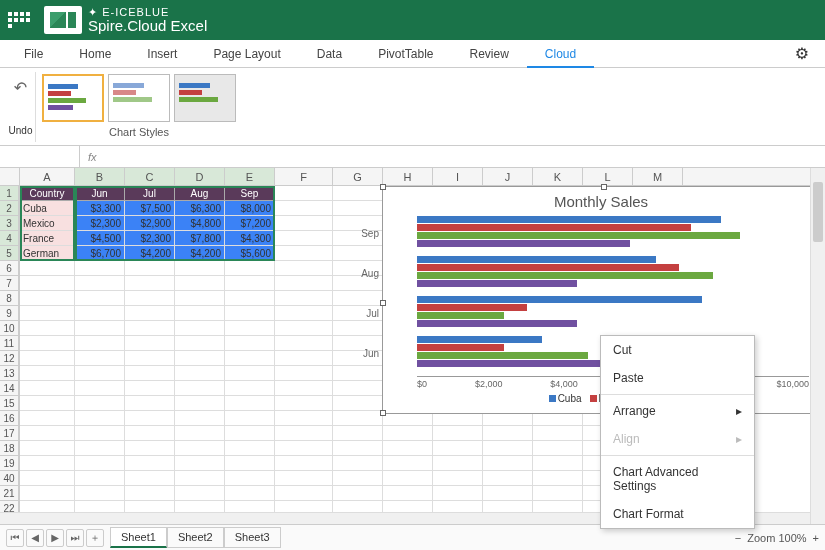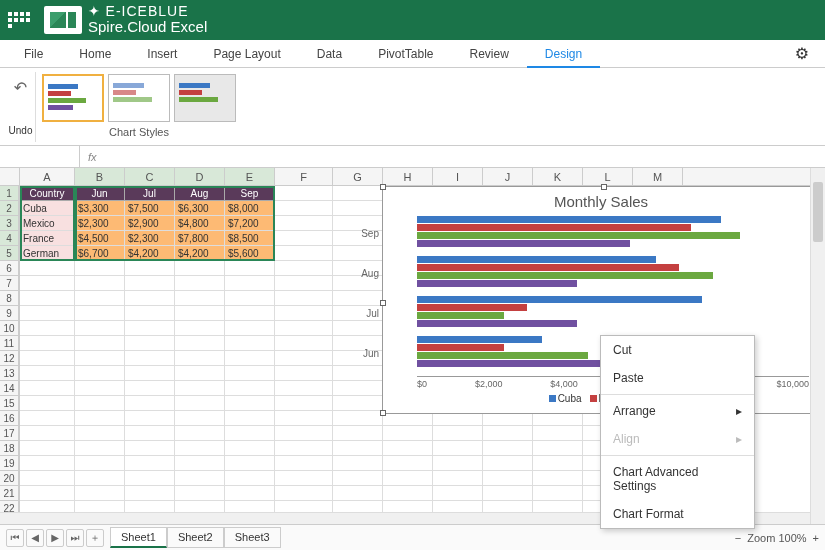--- a/index.html
+++ b/index.html
@@ -6,21 +6,21 @@
 body { font-family: Arial, sans-serif; font-size: 12px; color: #333; background: #fff; width: 825px; height: 550px; overflow: hidden; position: relative; }
 .titlebar { background: #1a7349; height: 40px; display: flex; align-items: center; color: #fff; }
 .apps-icon { width: 40px; display: flex; flex-wrap: wrap; padding: 8px; gap: 2px; }
 .apps-icon span { width: 4px; height: 4px; background: #fff; }
 .logo-block { display: flex; align-items: center; gap: 6px; padding-left: 4px; }
 .logo-x { width: 38px; height: 28px; background: #fff; border-radius: 2px; position: relative; }
 .logo-x::before, .logo-x::after { content: ""; position: absolute; background: #1a7349; }
 .logo-x::before { left: 6px; top: 6px; width: 16px; height: 16px; background: linear-gradient(135deg, #3b9d6c 50%, #2a8657 50%); }
 .logo-x::after { left: 24px; top: 6px; width: 8px; height: 16px; background: #2a8657; }
 .brand-text { line-height: 1.1; }
-.brand-small { font-size: 14px; letter-spacing: 1px; }
+.brand-small { font-size: 11px; letter-spacing: 1px; }
 .brand-big { font-size: 15px; }
 .doc-title { flex: 1; text-align: center; font-size: 13px; padding-right: 120px; }
 .menubar { height: 28px; border-bottom: 1px solid #ccc; display: flex; align-items: center; padding: 0 6px; gap: 0; }
 .menu-item { padding: 0 18px; height: 28px; line-height: 28px; cursor: pointer; color: #444; }
 .menu-item.active { color: #1e88e5; border-bottom: 2px solid #1e88e5; }
 .menu-spacer { flex: 1; }
 .gear { font-size: 16px; padding: 0 10px; }
 .ribbon { height: 78px; border-bottom: 1px solid #ccc; display: flex; align-items: flex-start; padding: 4px 6px; }
 .undo-box { width: 30px; text-align: center; font-size: 10px; border-right: 1px solid #ddd; height: 70px; display: flex; flex-direction: column; justify-content: space-between; padding: 6px 0; }
 .undo-arrow { font-size: 16px; color: #666; }
@@ -39,21 +39,21 @@
 .col-headers { display: flex; height: 18px; background: #f5f5f5; border-bottom: 1px solid #ccc; position: absolute; top: 0; left: 0; right: 0; }
 .ch { border-right: 1px solid #ccc; text-align: center; font-size: 11px; color: #555; line-height: 18px; }
 .ch.sel { background: #d8e8d8; }
 .rh { height: 15px; border-bottom: 1px solid #ccc; border-right: 1px solid #ccc; background: #f5f5f5; text-align: center; font-size: 10px; color: #555; line-height: 15px; }
 .rh.sel { background: #d8e8d8; }
 .cells { position: absolute; top: 18px; left: 0; }
 .cell-row { display: flex; height: 15px; }
 .cell { border-right: 1px solid #ddd; border-bottom: 1px solid #ddd; padding: 0 3px; font-size: 10px; line-height: 15px; overflow: hidden; white-space: nowrap; }
 .hdr { background: #5a3a5a; color: #fff; text-align: center; border-color: #aaa; }
 .pink { background: #f8e0e0; }
-.blue { background: #fdba74; text-align: left; }
+.blue { background: #3b82f6; text-align: right; }
 .sel-border { border: 2px solid #2a8657; position: absolute; pointer-events: none; }
 .chart-box { position: absolute; top: 18px; left: 362px; width: 438px; height: 228px; background: #fff; border: 1px solid #999; }
 .chart-handles { position: absolute; width: 6px; height: 6px; border: 1px solid #666; background: #fff; }
 .chart-title { text-align: center; font-size: 15px; color: #555; padding: 6px 0; }
 .chart-body { padding: 0 10px 0 34px; position: relative; height: 160px; }
 .ycat { position: absolute; left: -28px; font-size: 10px; color: #666; width: 24px; text-align: right; }
 .bar-group { position: relative; height: 36px; margin-bottom: 4px; }
 .hbar { height: 7px; position: absolute; left: 0; }
 .xaxis { border-top: 1px solid #999; display: flex; justify-content: space-between; font-size: 9px; color: #666; padding-top: 2px; margin-left: 34px; margin-right: 10px; }
 .legend { text-align: center; font-size: 10px; padding: 4px 0; }
@@ -99,21 +99,21 @@
 </div>
 
 <div class="menubar" id="menubar">
     <div class="menu-item">File</div>
     <div class="menu-item">Home</div>
     <div class="menu-item">Insert</div>
     <div class="menu-item">Page Layout</div>
     <div class="menu-item">Data</div>
     <div class="menu-item">PivotTable</div>
     <div class="menu-item">Review</div>
-    <div class="menu-item active">Design</div>
+    <div class="menu-item active">Cloud</div>
   <div class="menu-spacer"></div>
   <div class="gear">⚙</div>
 </div>
 
 <div class="ribbon">
   <div class="undo-box">
     <div class="undo-arrow">↶</div>
     <div>Undo</div>
   </div>
   <div class="styles-box">
@@ -161,21 +161,21 @@
         <div class="rh">10</div>
         <div class="rh">11</div>
         <div class="rh">12</div>
         <div class="rh">13</div>
         <div class="rh">14</div>
         <div class="rh">15</div>
         <div class="rh">16</div>
         <div class="rh">17</div>
         <div class="rh">18</div>
         <div class="rh">19</div>
-        <div class="rh">20</div>
+        <div class="rh">40</div>
         <div class="rh">21</div>
         <div class="rh">22</div>
       </div>
   </div>
   <div class="grid-main">
     <div class="col-headers" id="col-headers">
         <div class="ch" style="width: 55px;">A</div>
         <div class="ch sel" style="width: 50px;">B</div>
         <div class="ch sel" style="width: 50px;">C</div>
         <div class="ch sel" style="width: 50px;">D</div>
@@ -233,21 +233,21 @@
           <div class="cell" style="width: 50px;"></div>
           <div class="cell" style="width: 50px;"></div>
           <div class="cell" style="width: 50px;"></div>
           <div class="cell" style="width: 50px;"></div>
         </div>
         <div class="cell-row">
           <div class="cell pink" style="width: 55px;">France</div>
           <div class="cell blue" style="width: 50px;">$4,500</div>
           <div class="cell blue" style="width: 50px;">$2,300</div>
           <div class="cell blue" style="width: 50px;">$7,800</div>
-          <div class="cell blue" style="width: 50px;">$8,500</div>
+          <div class="cell blue" style="width: 50px;">$4,300</div>
           <div class="cell" style="width: 58px;"></div>
           <div class="cell" style="width: 50px;"></div>
           <div class="cell" style="width: 50px;"></div>
           <div class="cell" style="width: 50px;"></div>
           <div class="cell" style="width: 50px;"></div>
           <div class="cell" style="width: 50px;"></div>
           <div class="cell" style="width: 50px;"></div>
           <div class="cell" style="width: 50px;"></div>
         </div>
         <div class="cell-row">

